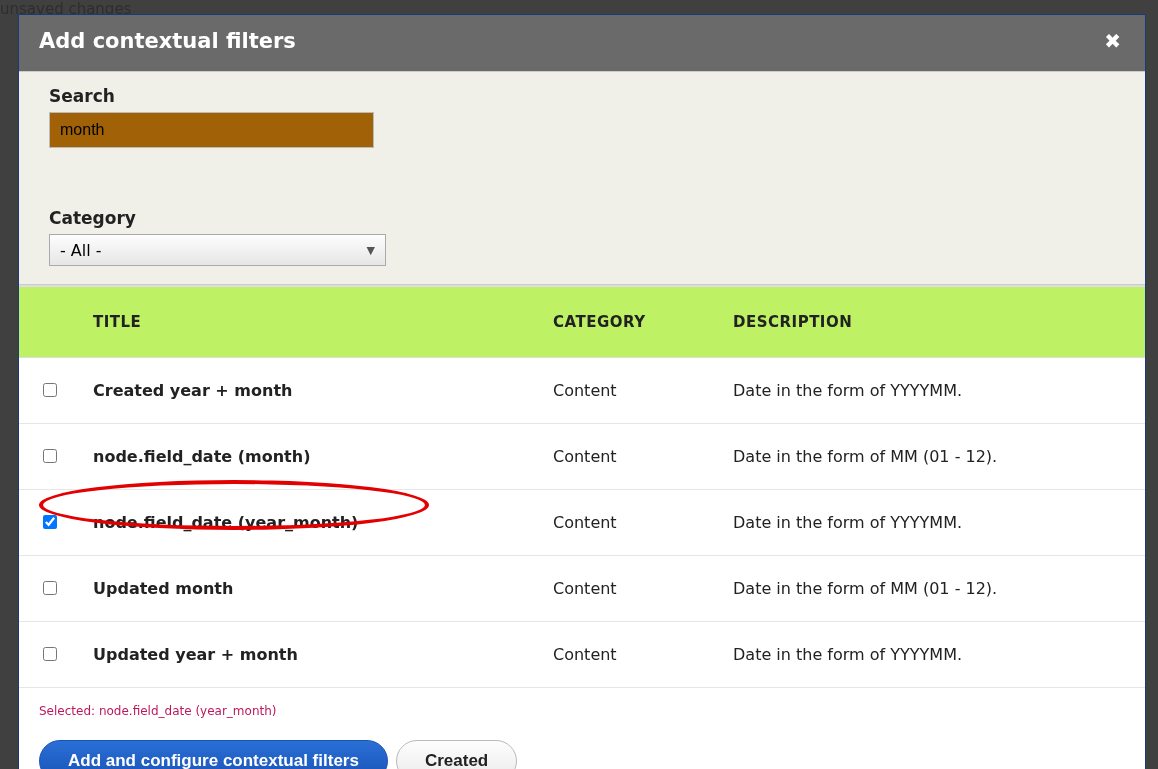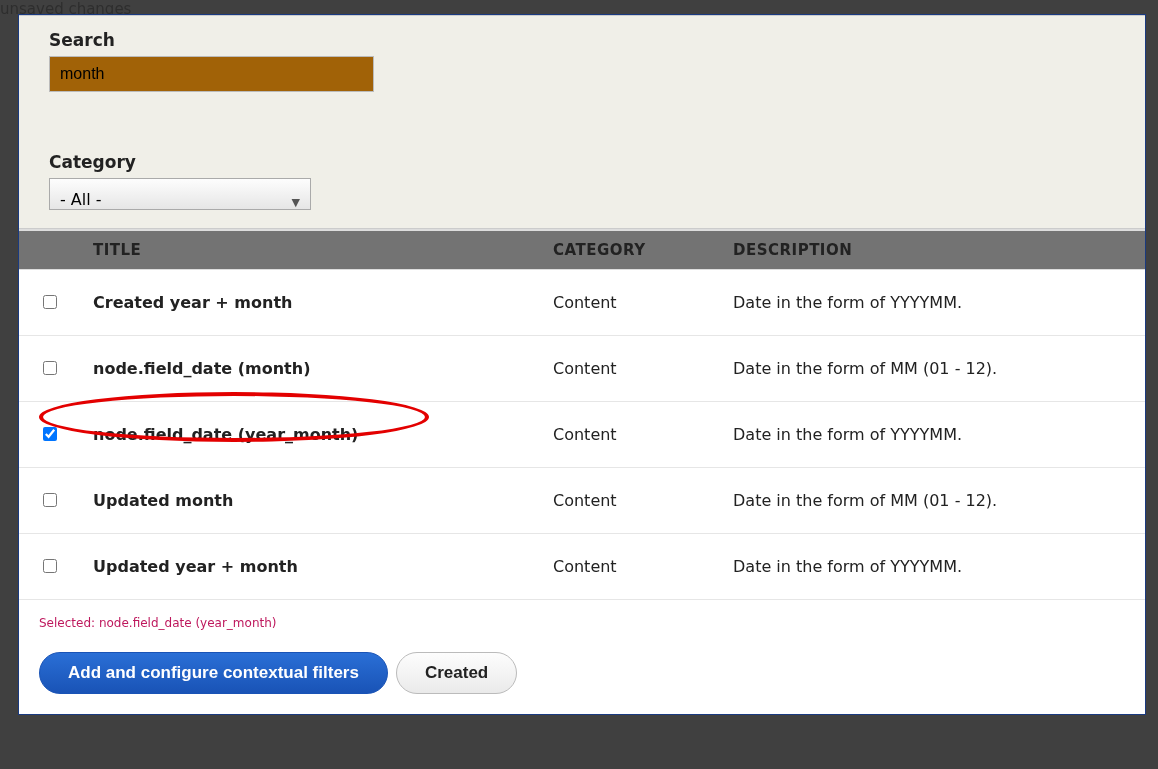--- a/index.html
+++ b/index.html
@@ -64,46 +64,46 @@
   }
   .search-input {
     height: 36px;
     width: 325px;
     font-size: 16px;
     padding: 2px 10px;
     border: 1px solid #bbb;
     background: #a16207;
   }
   .category-select {
-    width: 262px;
+    width: 337px;
     height: 32px;
     border: 1px solid #aaa;
     background: linear-gradient(#fdfdfd,#e6e6e6);
     display: flex;
-    align-items: flex-end;
+    align-items: center;
     justify-content: space-between;
     padding: 0 10px;
     font-size: 16px;
     cursor: pointer;
   }
   .table-wrap {
     padding: 0;
   }
   table.filters {
     width: 100%;
     border-collapse: collapse;
   }
   table.filters thead th {
-    background: #737373;
+    background: #bef264;
     text-align: left;
     font-size: 15px;
     font-weight: bold;
     letter-spacing: 0.5px;
     color: #222;
-    padding: 10px 14px;
+    padding: 26px 14px;
     border-top: 2px solid #ddd;
     border-bottom: 1px solid #ddd;
   }
   table.filters tbody td {
     padding: 22px 14px;
     border-bottom: 1px solid #e6e6e6;
     font-size: 16px;
     color: #222;
     vertical-align: middle;
   }
@@ -160,20 +160,24 @@
     width:14px;height:14px;
   }
 </style>
 </head>
 <body>
 
 <div class="backdrop-text" style="left:0;top:0;">unsaved changes</div>
 
 <div class="dialog">
 
+  <div class="dialog-header">
+    <div class="dialog-title">Add contextual filters</div>
+    <div class="close-x">✖</div>
+  </div>
 
   <div class="filter-bar">
     <div>
       <label>Search</label>
       <input class="search-input" type="text" value="month" style="">
     </div>
     <div>
       <label>Category</label>
       <div class="category-select">
         <span>- All -</span>

